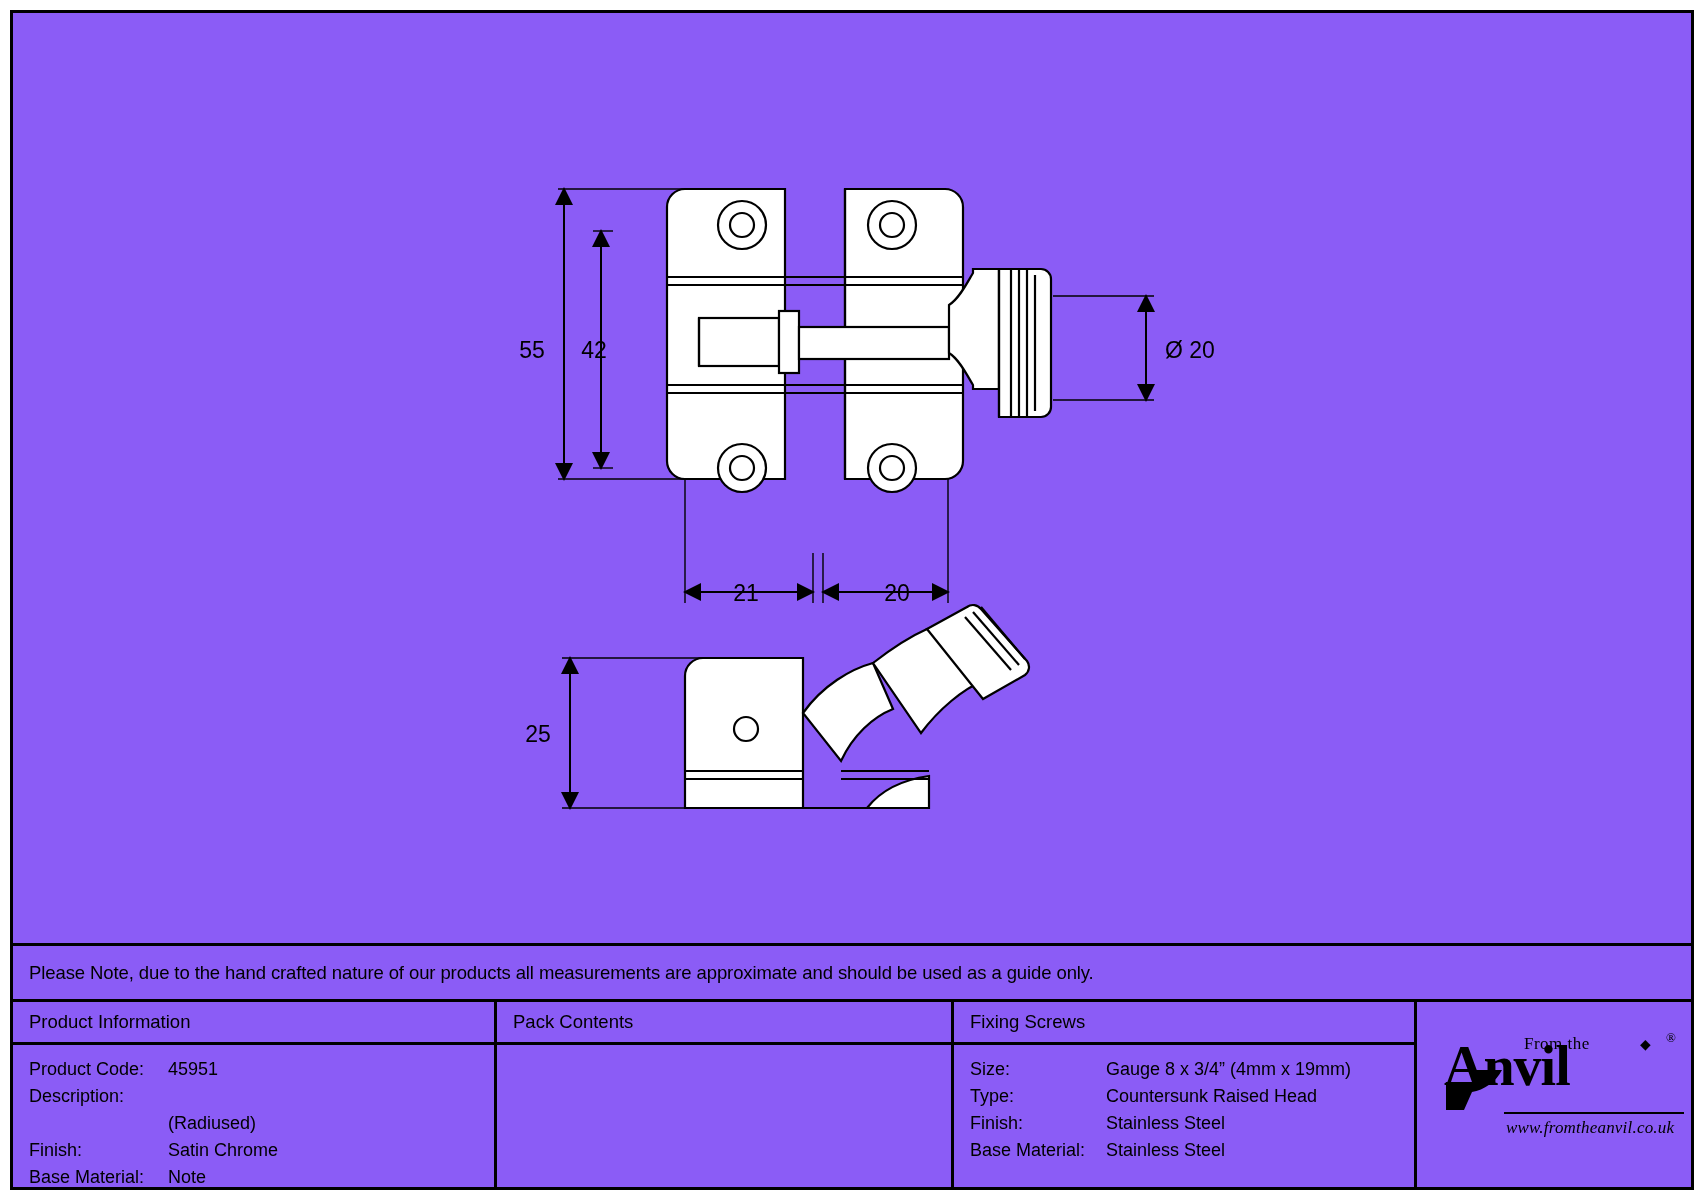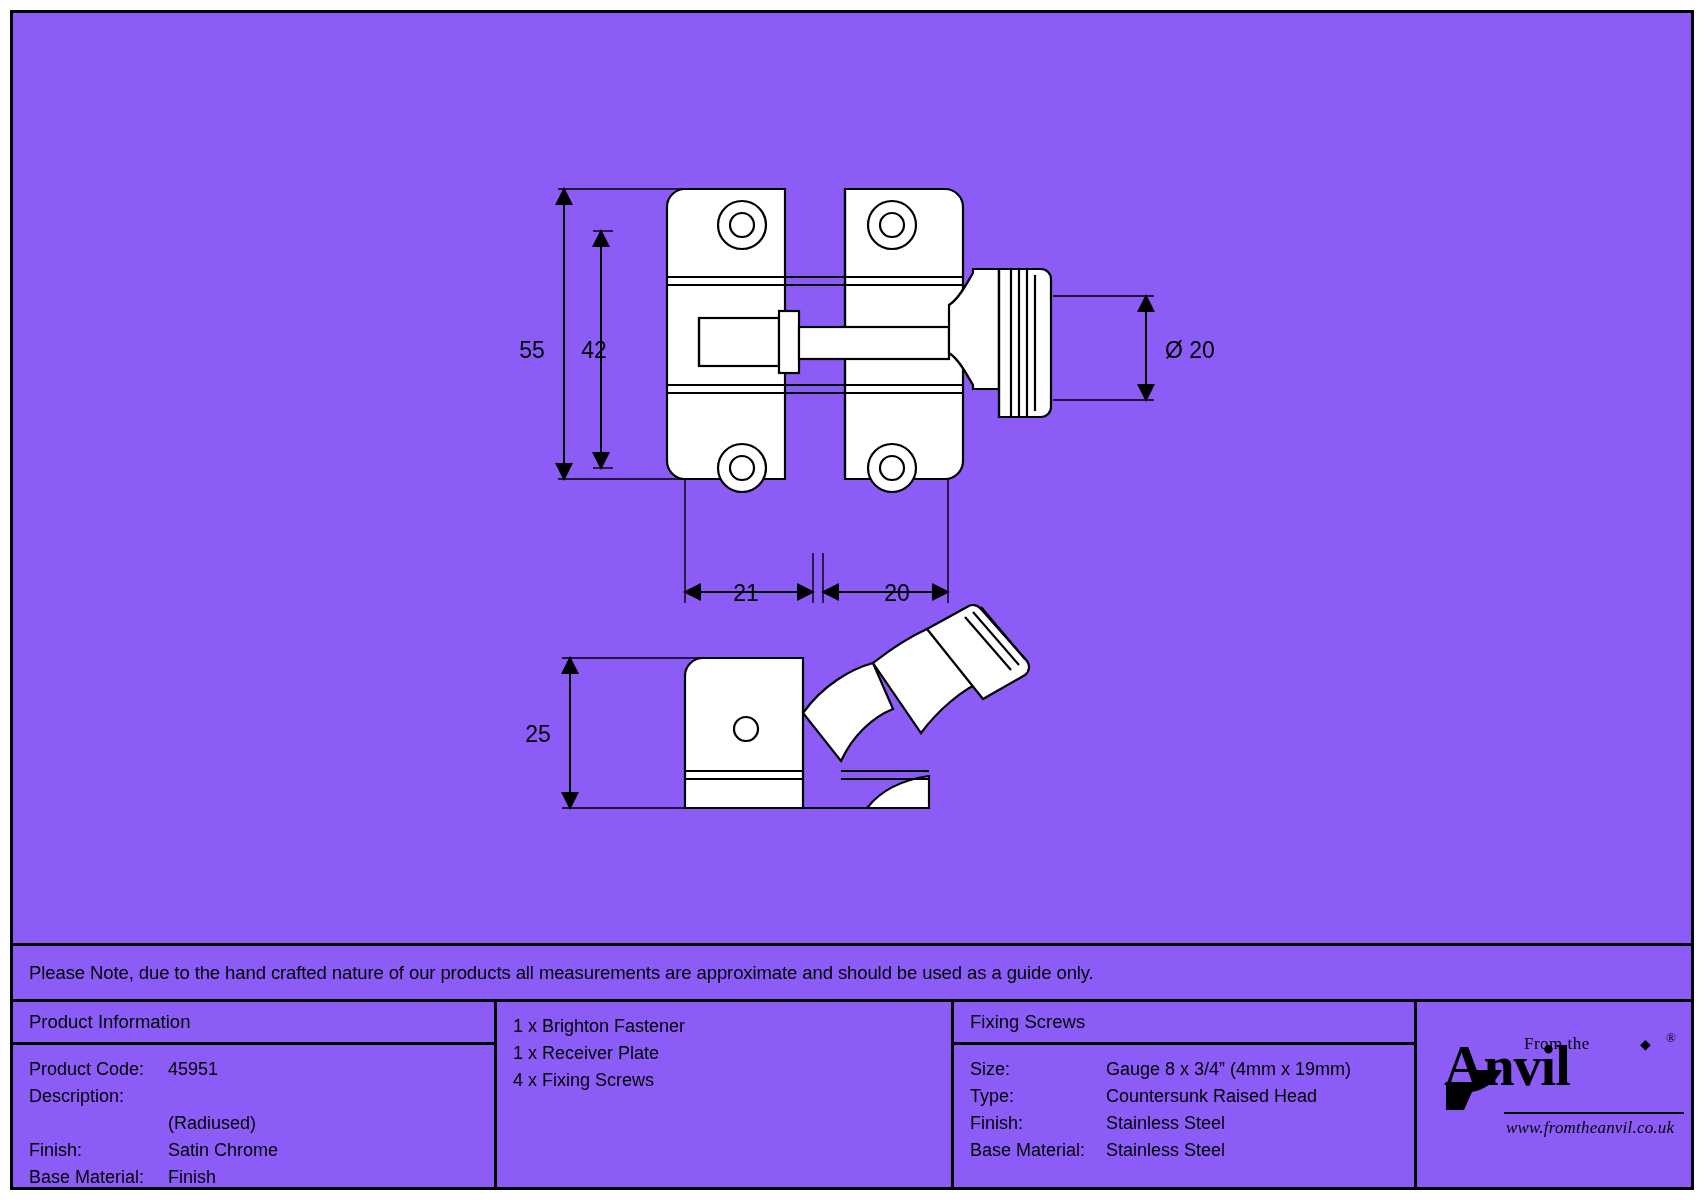--- a/index.html
+++ b/index.html
@@ -290,31 +290,27 @@
         <div class="kv">
           <div class="k"></div>
           <div class="v">(Radiused)</div>
         </div>
         <div class="kv">
           <div class="k">Finish:</div>
           <div class="v">Satin Chrome</div>
         </div>
         <div class="kv">
           <div class="k">Base Material:</div>
-          <div class="v">Finish</div>
+          <div class="v">Note</div>
         </div>
       </div>
     </div>
 
     <div class="col col-pack">
-      <div class="col-body">
-        <div class="pack-line">1 x Brighton Fastener</div>
-        <div class="pack-line">1 x Receiver Plate</div>
-        <div class="pack-line">4 x Fixing Screws</div>
-      </div>
+      <div class="col-head">Pack Contents</div>
     </div>
 
     <div class="col col-screws">
       <div class="col-head">Fixing Screws</div>
       <div class="col-body screws">
         <div class="kv">
           <div class="k">Size:</div>
           <div class="v">Gauge 8 x 3/4” (4mm x 19mm)</div>
         </div>
         <div class="kv">

